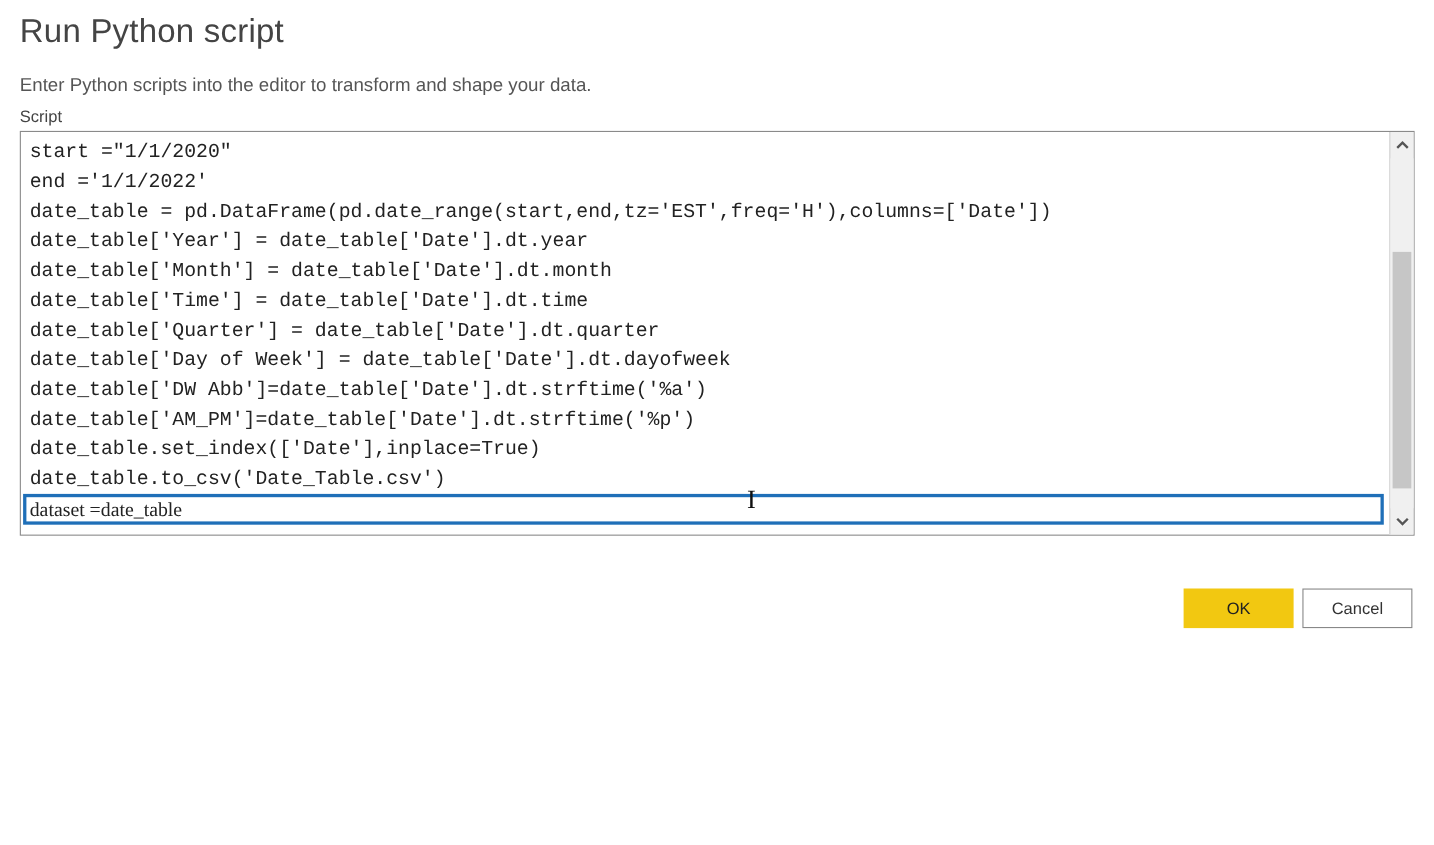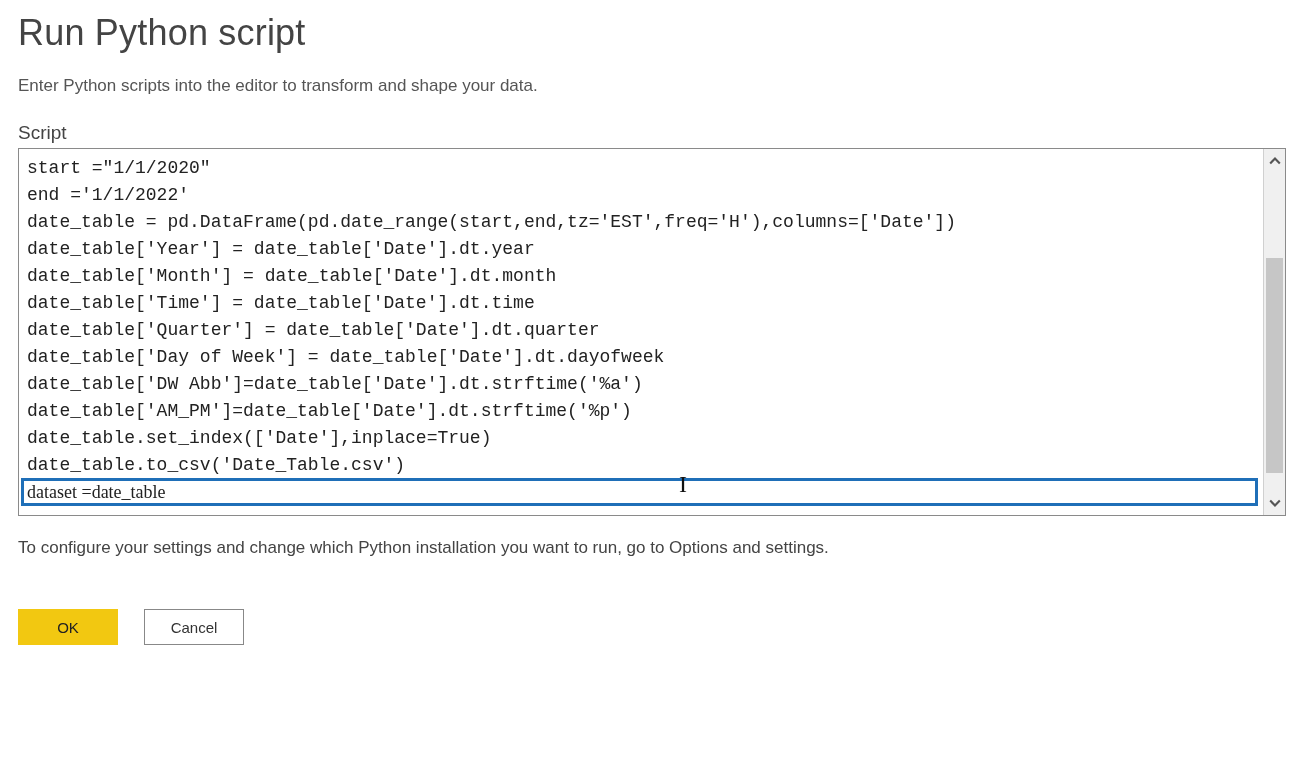--- a/index.html
+++ b/index.html
@@ -5,33 +5,33 @@
     * { box-sizing: border-box; margin: 0; padding: 0; }
     body {
       font-family: "Segoe UI", "Segoe UI Light", Arial, sans-serif;
       background: #ffffff;
       padding: 12px 18px 18px 18px;
       width: 1304px;
       height: 768px;
       color: #333;
     }
     .dialog-title {
-      font-size: 36px;
+      font-size: 30px;
       font-weight: 300;
       color: #444;
       margin-bottom: 22px;
       letter-spacing: 0.2px;
     }
     .dialog-subtitle {
       font-size: 17px;
       color: #555;
-      margin-bottom: 26px;
+      margin-bottom: 10px;
     }
     .script-label {
-      font-size: 19px;
+      font-size: 15px;
       color: #444;
       margin-bottom: 4px;
     }
     .script-area-wrap {
       position: relative;
       width: 100%;
       border: 1px solid #8a8a8a;
       background: #fff;
       height: 368px;
       display: flex;
@@ -106,21 +106,22 @@
     .info-text {
       font-size: 17px;
       color: #444;
       margin-top: 18px;
       line-height: 1.6;
     }
     .info-text p { margin-bottom: 2px; }
     .button-row {
       margin-top: 48px;
       display: flex;
-      gap: 26px;
+      justify-content: flex-end;
+      gap: 8px;
       padding-right: 2px;
     }
     .btn {
       min-width: 100px;
       height: 36px;
       font-size: 15px;
       font-family: inherit;
       border: none;
       cursor: pointer;
       padding: 0 20px;
@@ -157,19 +158,18 @@
     <div class="sb-btn">
       <svg viewBox="0 0 10 10">
           <path d="M1 3 L5 7 L9 3" fill="none" stroke="#555" stroke-width="1.8"></path>
         </svg>
     </div>
   </div>
   <span class="text-cursor" style="left:660px; top:322px;">I</span>
 </div>
 
 <div class="info-text">
-  <p>To configure your settings and change which Python installation you want to run, go to Options and settings.</p>
 </div>
 
 <div class="button-row">
   <button class="btn btn-ok">OK</button>
   <button class="btn btn-cancel">Cancel</button>
 </div>
 
 </body></html>

